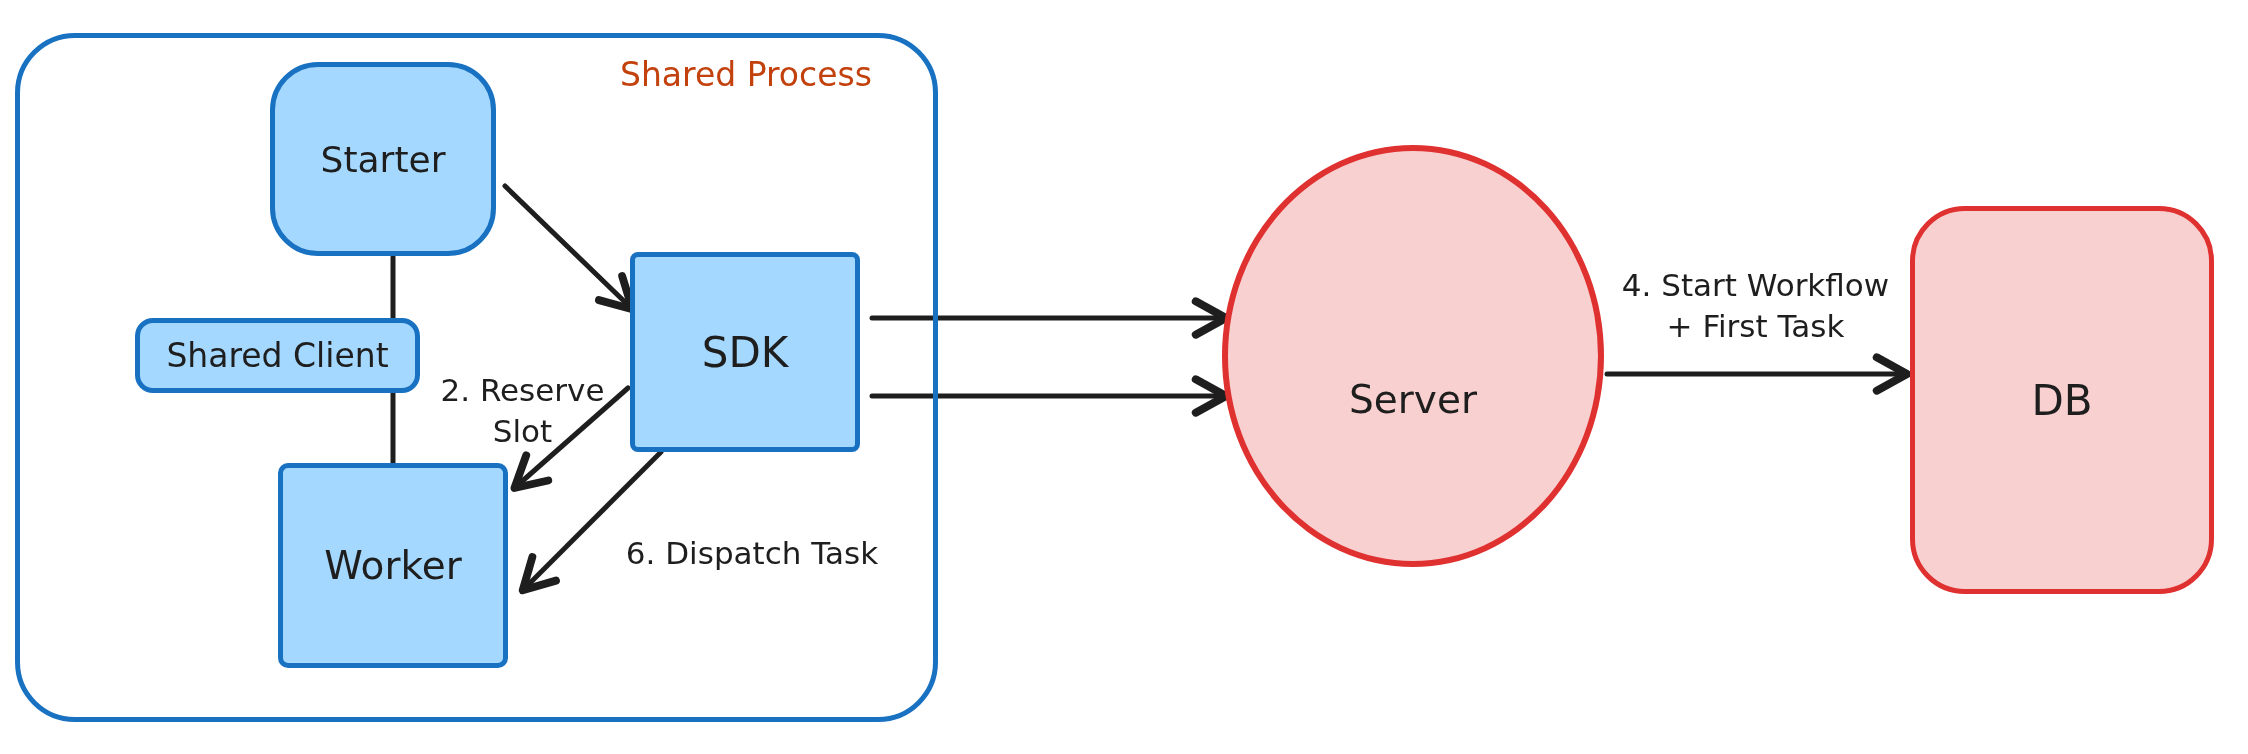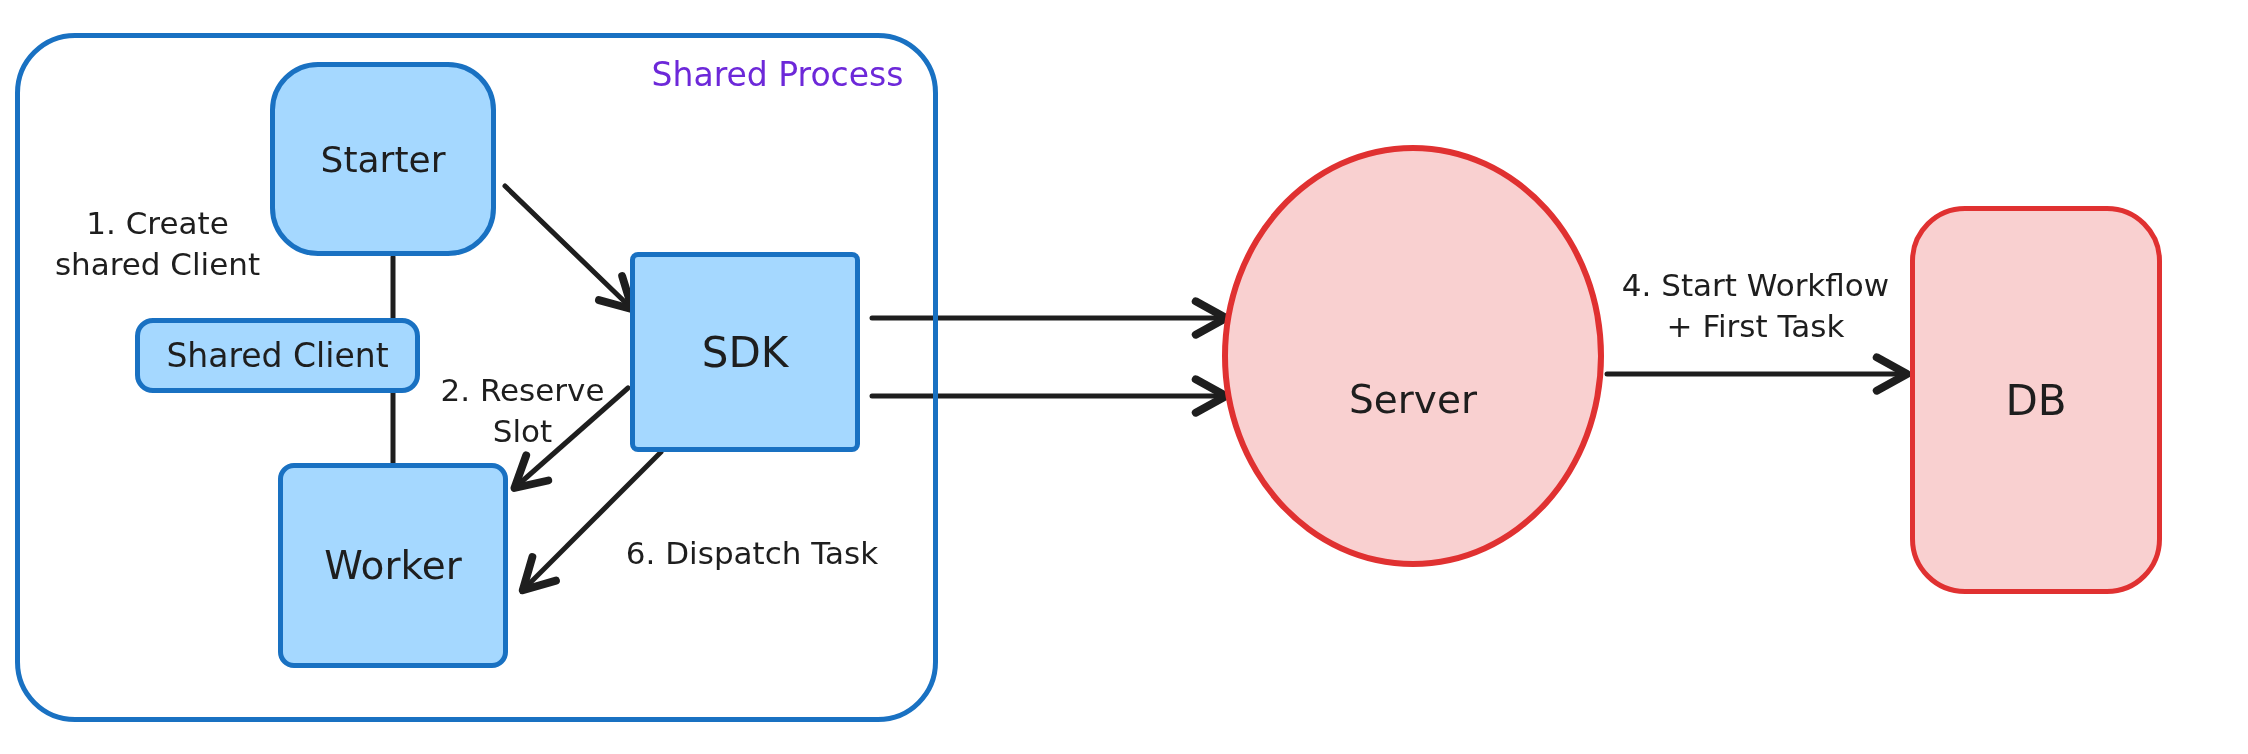--- a/index.html
+++ b/index.html
@@ -25,23 +25,23 @@
     width: 923px; height: 689px;
     border: 5px solid #1971c2;
     border-radius: 60px;
     background: transparent;
     box-sizing: border-box;
   }
   .group-label {
     position: absolute;
     left: 620px; top: 54px;
     width: 315px; height: 42px;
-    color: #6d28d9;
+    color: #c2410c;
     font-size: 33px;
-    text-align: center;
+    text-align: left;
     line-height: 42px;
     white-space: nowrap;
   }
   
   .node {
     position: absolute;
     box-sizing: border-box;
     display: flex;
     align-items: center;
     justify-content: center;
@@ -51,25 +51,25 @@
   .blue {
     background: #a5d8ff;
     border: 5px solid #1971c2;
   }
   .red {
     background: #f9d0d0;
     border: 5px solid #e03131;
   }
   .node-starter { left: 270px; top: 62px;  width: 226px; height: 194px; border-radius: 48px; font-size: 36px; }
   .node-shared-client { left: 135px; top: 318px; width: 285px; height: 75px; border-radius: 18px; font-size: 33px; }
-  .node-worker  { left: 278px; top: 463px; width: 230px; height: 205px; border-radius: 16px; font-size: 39px; }
+  .node-worker  { left: 278px; top: 463px; width: 230px; height: 205px; border-radius: 10px; font-size: 39px; }
   .node-sdk     { left: 630px; top: 252px; width: 230px; height: 200px; border-radius: 8px; font-size: 42px; }
   .node-server  { left: 1222px; top: 145px; width: 382px; height: 422px; border-radius: 50%; border-width: 6px; font-size: 39px; }
   .node-server span { margin-top: 86px; }
-  .node-db      { left: 1910px; top: 206px; width: 252px; height: 388px; border-radius: 55px; font-size: 42px; }
+  .node-db      { left: 1910px; top: 206px; width: 304px; height: 388px; border-radius: 55px; font-size: 42px; }
   
   .ann {
     position: absolute;
     font-size: 31px;
     line-height: 41px;
     text-align: center;
     color: #1e1e1e;
     white-space: nowrap;
   }
   .ann div { white-space: nowrap; }
@@ -123,24 +123,20 @@
   <div class="node blue node-sdk">
     <span>SDK</span>
   </div>
   <div class="node red node-server">
     <span>Server</span>
   </div>
   <div class="node red node-db">
     <span>DB</span>
   </div>
 
-  <div class="ann ann-create">
-    <div>1. Create</div>
-    <div>shared Client</div>
-  </div>
   <div class="ann ann-request">
   </div>
   <div class="ann ann-reserve">
     <div>2. Reserve</div>
     <div>Slot</div>
   </div>
   <div class="ann ann-dispatch">
     <div>6. Dispatch Task</div>
   </div>
   <div class="ann ann-startwf">

